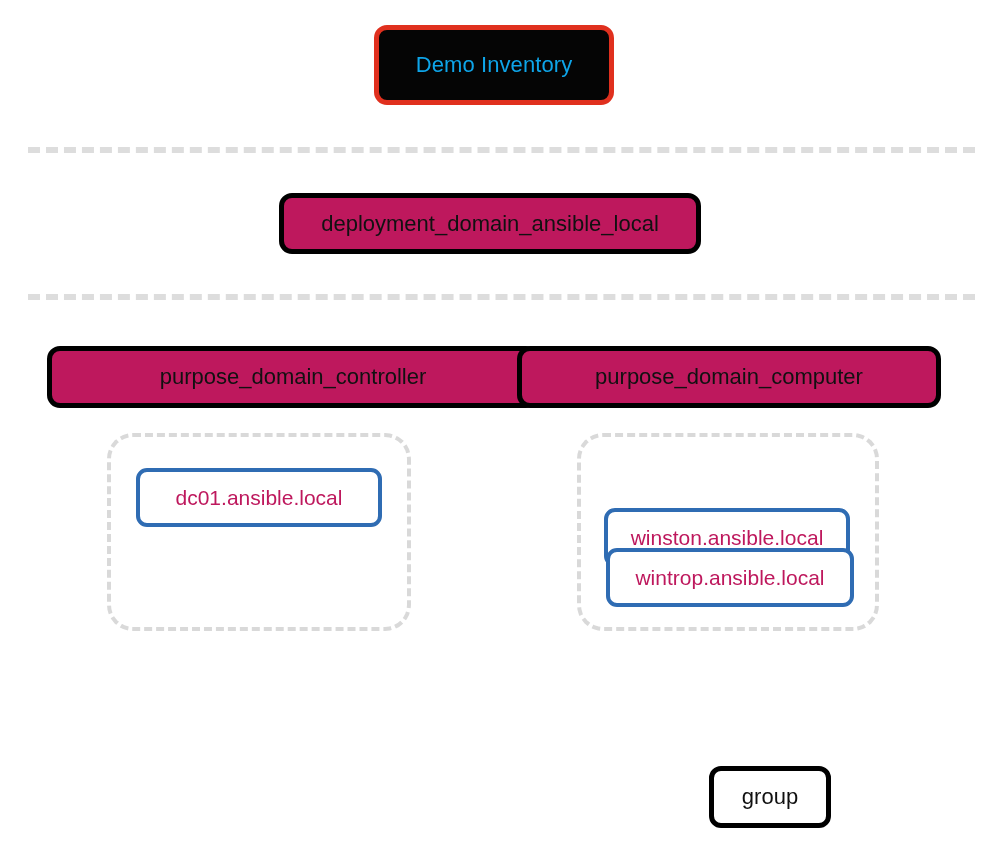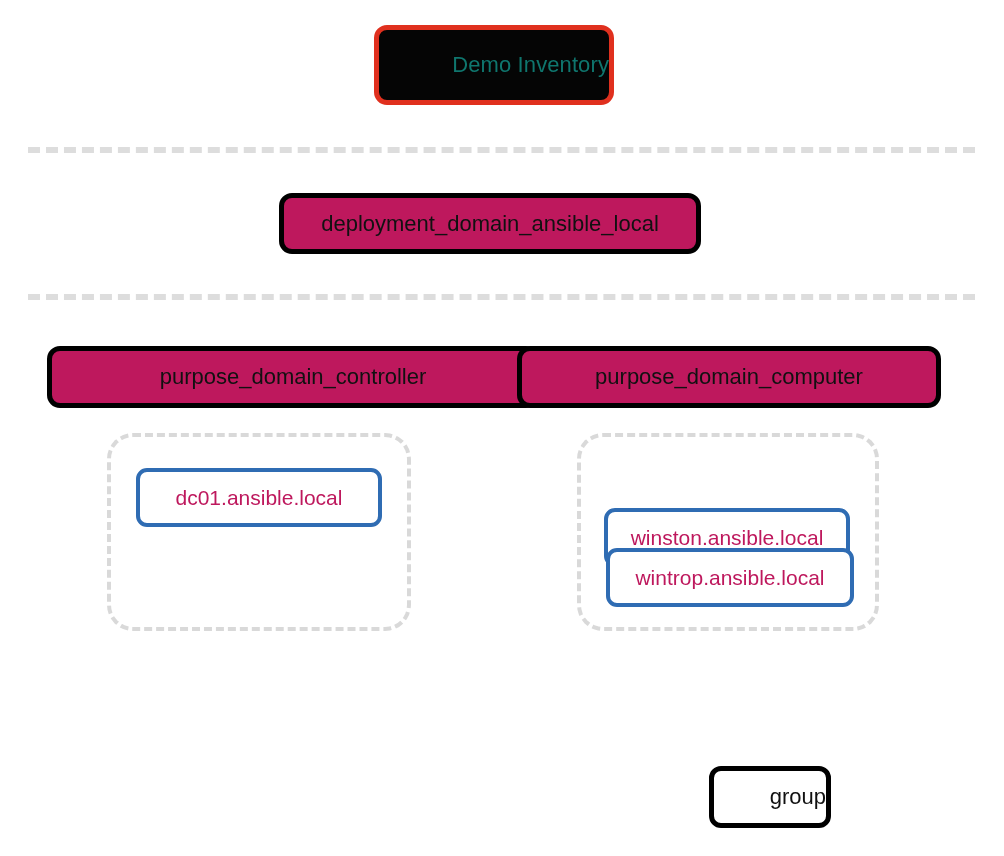--- a/index.html
+++ b/index.html
@@ -30,26 +30,25 @@
     align-items: center;
     justify-content: center;
     text-align: center;
     background: #ffffff;
     white-space: nowrap;
   }
 
   
   .node-root {
     background: #050505;
-    color: #0f766e;
+    color: #0ea5e9;
     border: 5px solid #e0301e;
     border-radius: 13px;
     font-size: 22px;
     letter-spacing: 0.1px;
-    justify-content: flex-end;
   }
 
   
   .node-group {
     background: #be185d;
     color: #111111;
     border: 5px solid #000000;
     border-radius: 13px;
     font-size: 22px;
   }
@@ -78,21 +77,21 @@
     height: 0;
     border-top: 6px dashed #dddddd;
   }
 
   
   .legend-item {
     position: absolute;
     box-sizing: border-box;
     display: flex;
     align-items: center;
-    justify-content: flex-end;
+    justify-content: center;
     background: #ffffff;
     font-size: 22px;
     color: #111111;
     white-space: nowrap;
   }
   .legend-group {
     border: 5px solid #000000;
     border-radius: 12px;
   }
   .legend-host {

